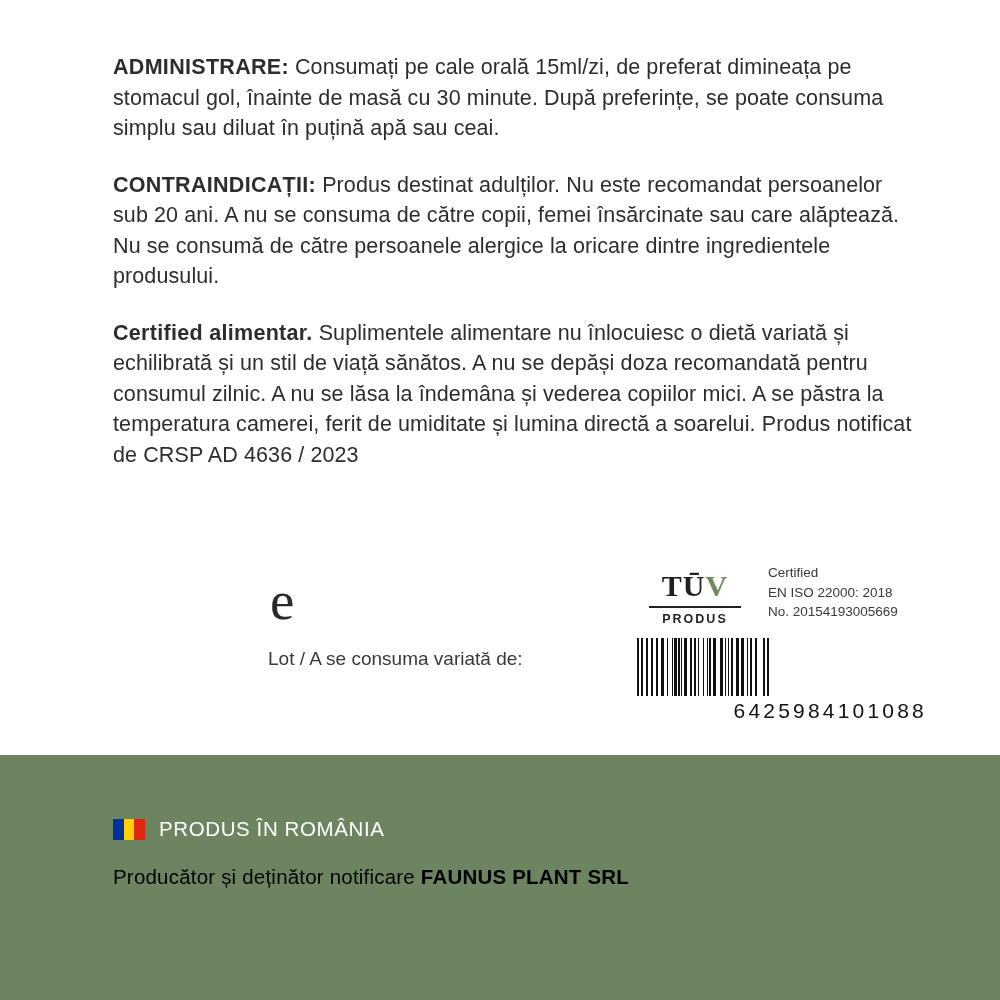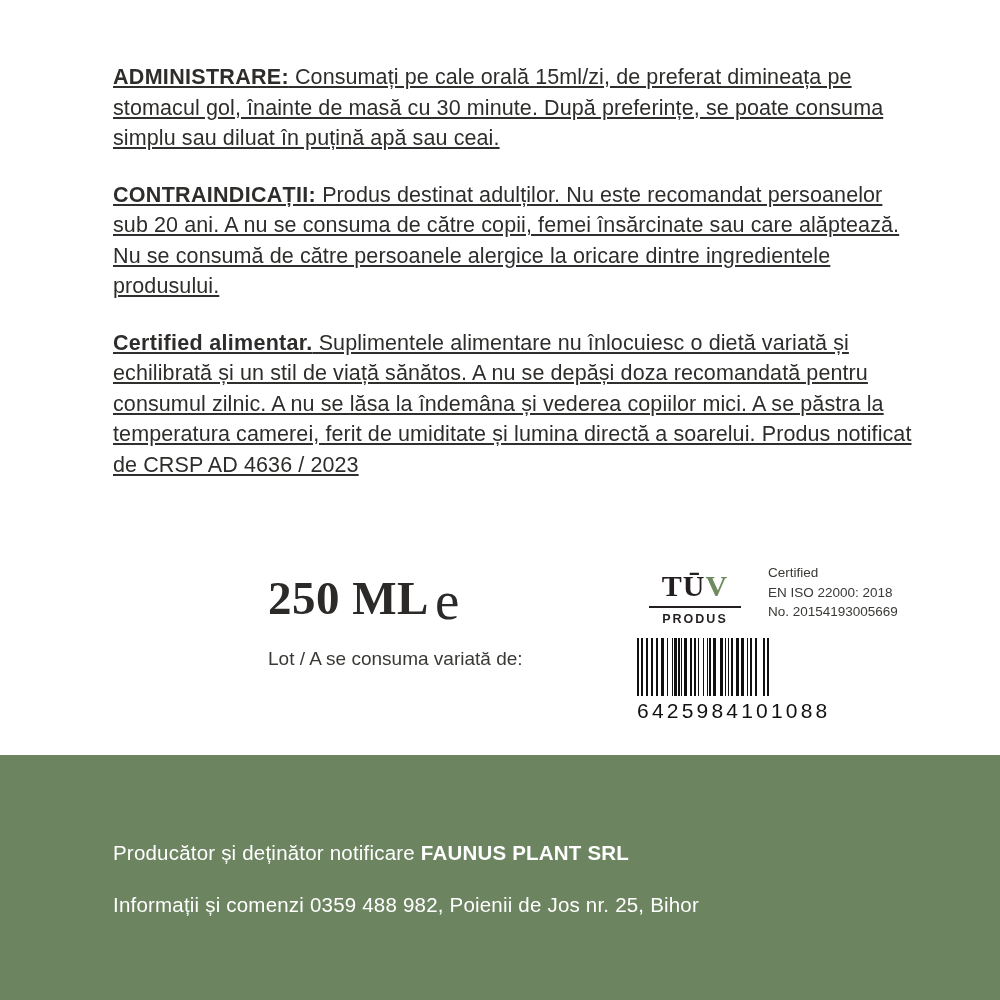--- a/index.html
+++ b/index.html
@@ -36,23 +36,22 @@
     position: absolute;
     left: 0; top: 0;
     width: 1000px;
     height: 755px;
     background: #ffffff;
   }
 
   .content {
     position: absolute;
     left: 113px;
-    top: 62px;
+    top: 52px;
     width: 800px;
-    text-decoration: underline;
   }
 
   .para {
     font-size: 21.5px;
     line-height: 1.42;
     color: #2e2d2b;
     margin: 0 0 26px 0;
     letter-spacing: 0.1px;
   }
   .para:last-child { margin-bottom: 0; }
@@ -178,21 +177,21 @@
     display: block;
     background: #111;
     height: 100%;
   }
   .barcode-digits {
     margin-top: 3px;
     font-family: "Liberation Sans", sans-serif;
     font-size: 21px;
     letter-spacing: 3.2px;
     color: #111;
-    text-align: left;
+    text-align: right;
   }
 
   
   .green-band {
     position: absolute;
     left: 0;
     top: 755px;
     width: 1000px;
     height: 245px;
     background: #6d8461;
@@ -217,21 +216,21 @@
     border: 0;
     overflow: hidden;
   }
   .flag span { display: block; width: 33.34%; height: 100%; }
   .flag .b { background: #00319c; }
   .flag .y { background: #ffd100; }
   .flag .r { background: #de2910; }
   .footer-line {
     font-size: 20.5px;
     line-height: 1.55;
-    color: #ffffff;
+    color: #000000;
     letter-spacing: 0.2px;
     margin-top: 20px;
   }
   .footer-country {
     font-size: 20.5px;
     letter-spacing: 0.6px;
   }
   .site {
     font-weight: bold;
     letter-spacing: 0.4px;
@@ -264,21 +263,20 @@
       <p class="para">
         <span class="lead">Certified alimentar.</span><span> Suplimentele alimentare nu înlocuiesc o dietă variată și echilibrată și un stil de viață sănătos. A nu se depăși doza recomandată pentru consumul zilnic. A nu se lăsa la îndemâna și vederea copiilor mici. A se păstra la temperatura camerei, ferit de umiditate și lumina directă a soarelui. Produs notificat de CRSP AD 4636 / 2023</span>
       </p>
 
     </div>
 
     <div class="bottom-white">
 
       <div class="volume-block">
         <div class="volume-line">
-          <span class="volume">250 ML</span>
           <span class="e-mark">e</span>
         </div>
         <div class="lot-line">Lot / A se consuma variată de:</div>
       </div>
 
       <div class="cert-block">
         <div class="tuv">
           <div class="tuv-mark"><span>TŪ</span><span class="v">V</span></div>
           <div class="tuv-bar"></div>
           <div class="tuv-sub">PRODUS</div>
@@ -353,24 +351,31 @@
           </div>
         <div class="barcode-digits">6425984101088</div>
       </div>
 
     </div>
   </div>
 
   <div class="green-band">
     <div class="footer-inner">
 
+      <div class="flag-row">
+        <span class="flag">
+          <span class="b"></span>
+            <span class="y"></span>
+            <span class="r"></span>
+        </span>
+        <span class="footer-country">PRODUS ÎN ROMÂNIA</span>
+      </div>
 
       <div class="footer-line">
         <span>Producător și deținător notificare </span><b>FAUNUS PLANT SRL</b>
       </div>
 
-      <div class="footer-line">Informații și comenzi 0359 488 982, Poienii de Jos nr. 25, Bihor</div>
 
 
     </div>
   </div>
 
 </div>
 
 </body></html>

